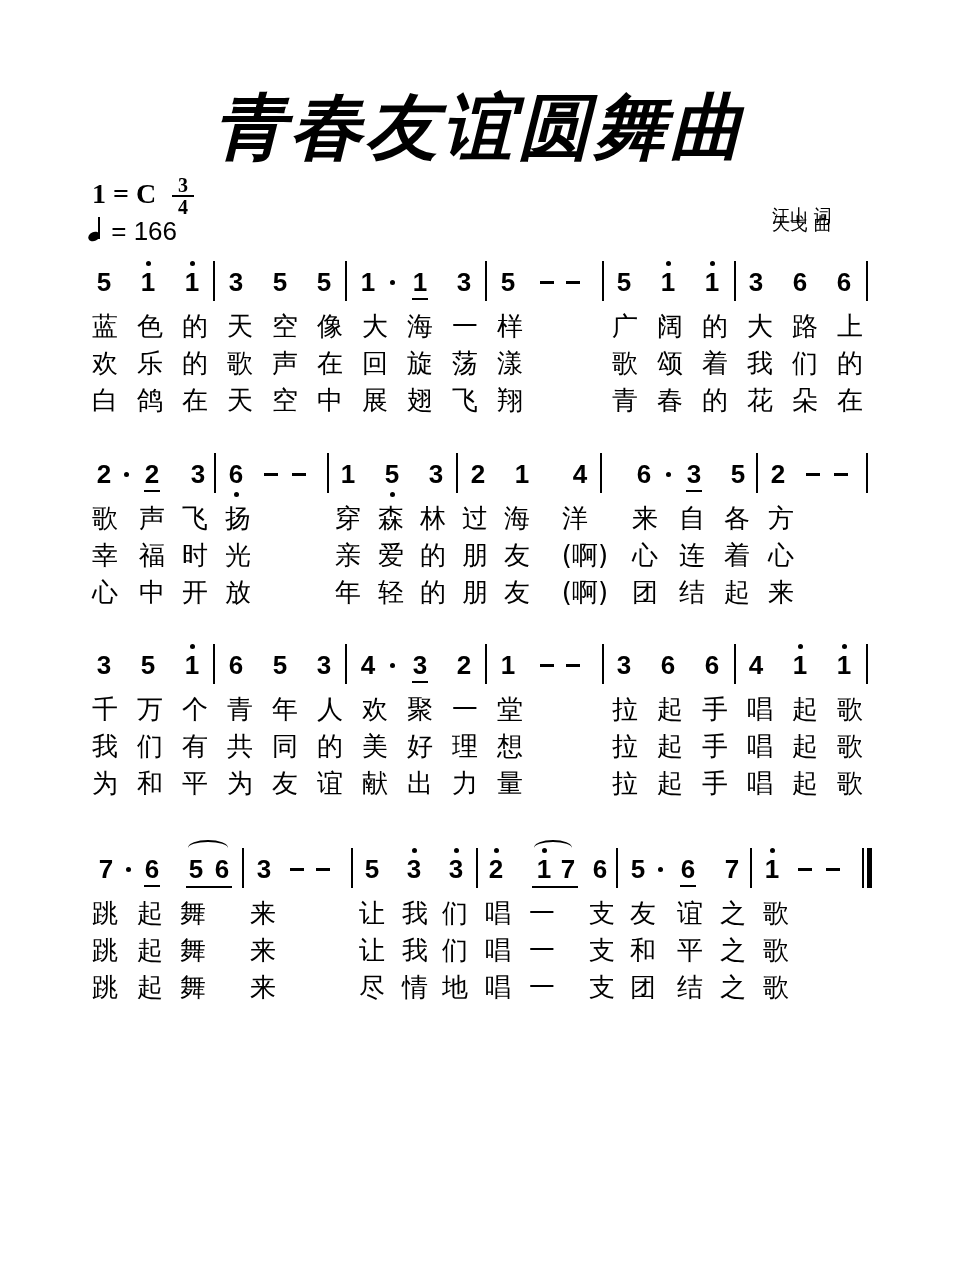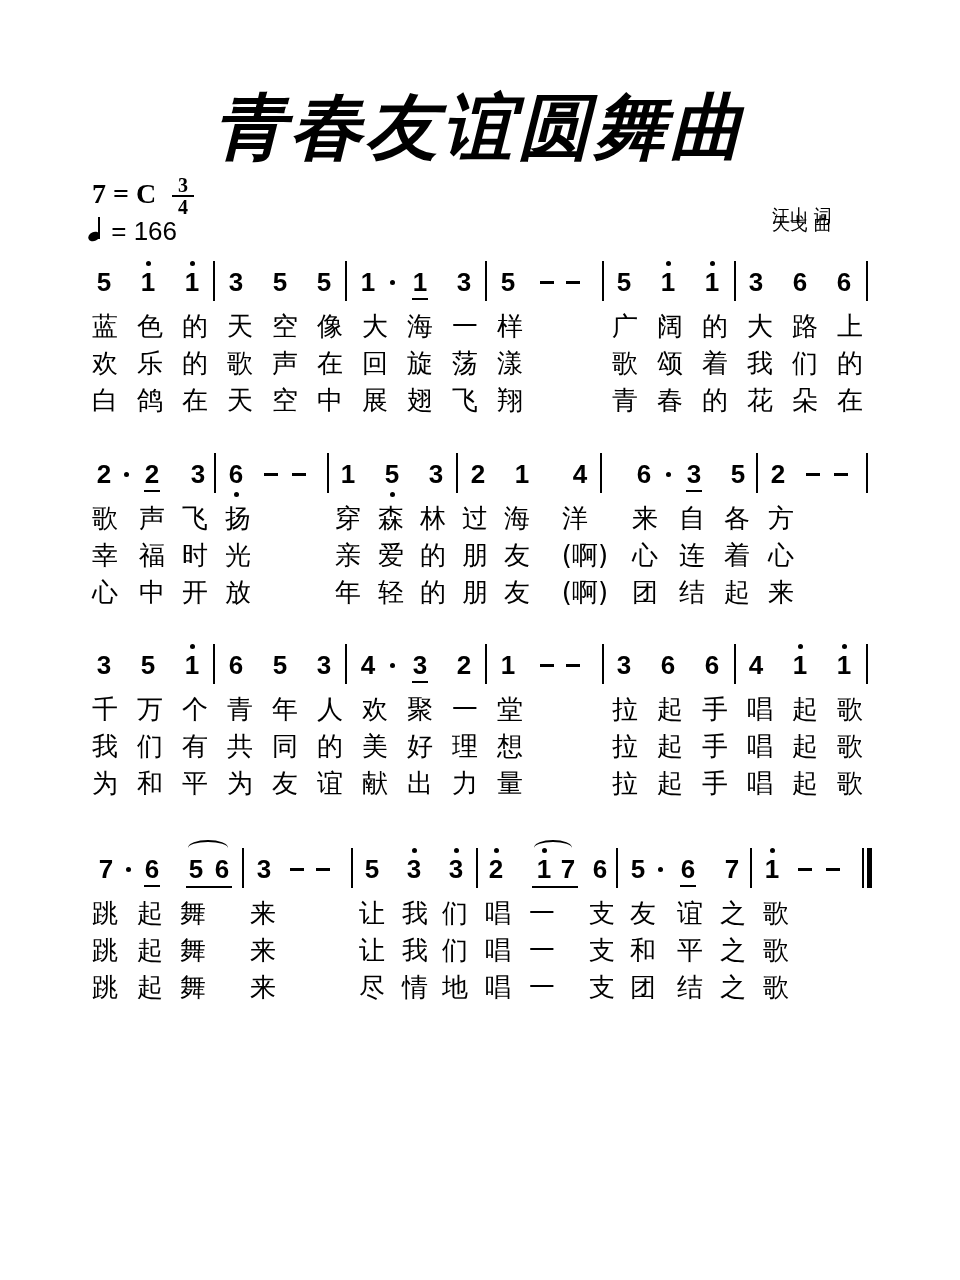--- a/index.html
+++ b/index.html
@@ -25,21 +25,21 @@
   .slur { position:absolute; height:14px; border-top:2px solid #000; border-radius:50% 50% 0 0; }
   .ly { position:absolute; font-family:"DejaVu Sans", sans-serif; font-size:26px; line-height:30px; width:30px; text-align:center; white-space:nowrap; }
   .ly.wide { width:70px; }
 </style>
 </head>
 <body>
 
 <div>
   <div class="title">青春友谊圆舞曲</div>
 
-  <div class="key">7 = C</div>
+  <div class="key">1 = C</div>
   <div class="meter">
     <span>3</span>
     <span class="bar"></span>
     <span>4</span>
   </div>
   <div class="tempo">
     <span class="note"><span class="head"></span><span class="stem"></span></span>
     <span>= 166</span>
   </div>
 

